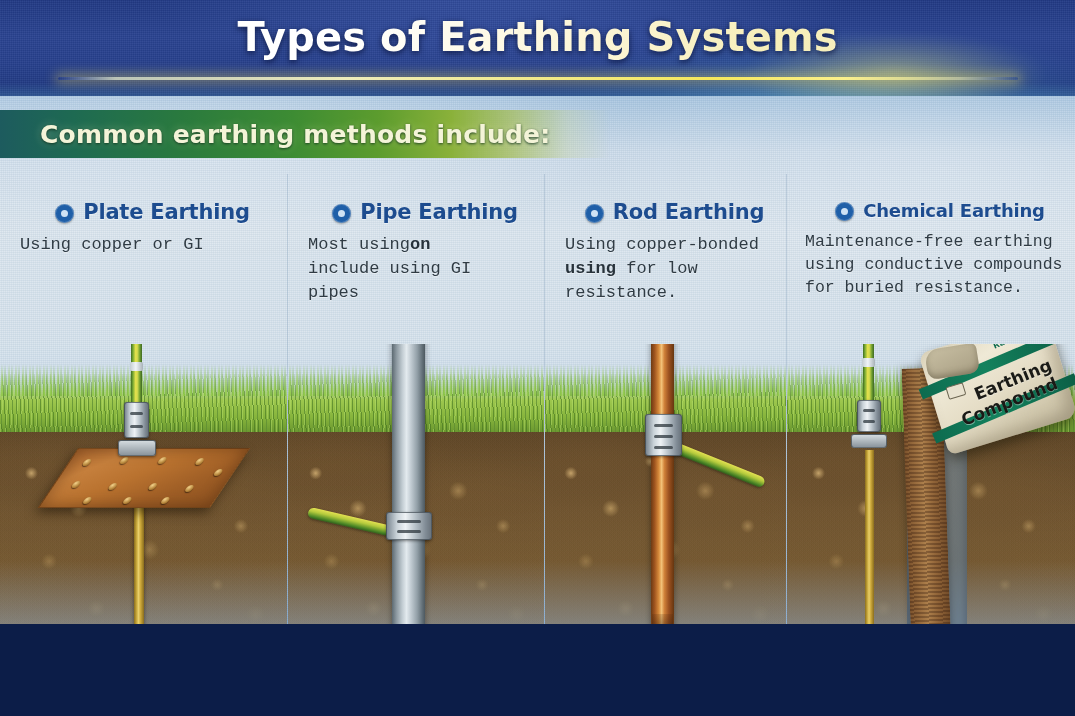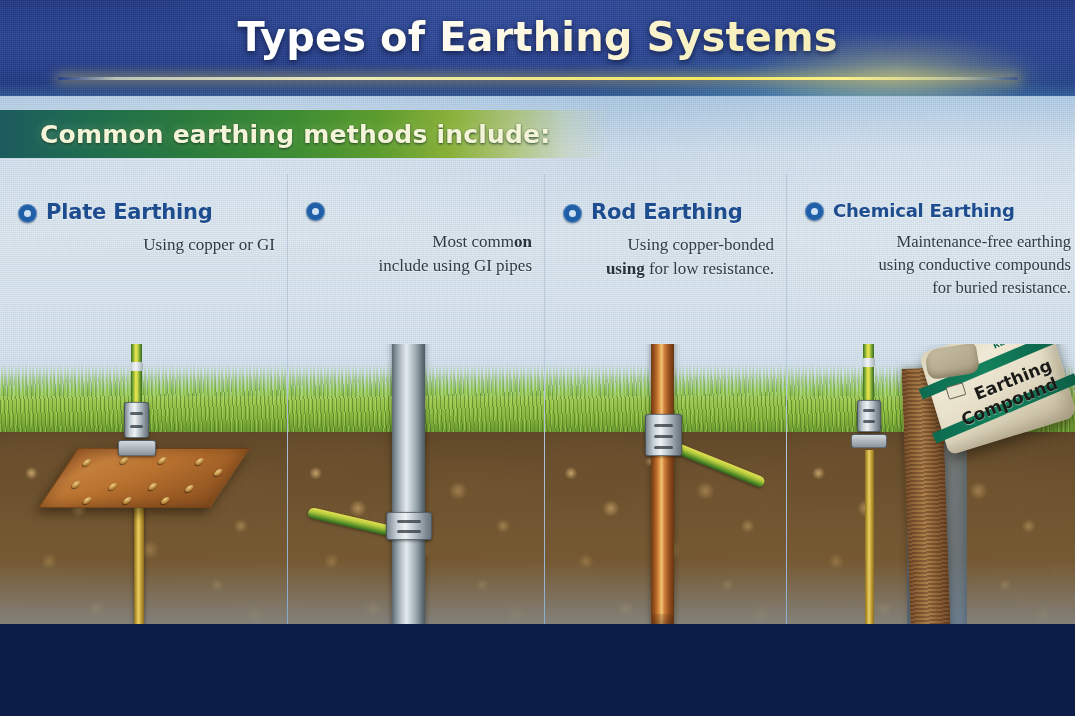--- a/index.html
+++ b/index.html
@@ -108,21 +108,21 @@
     border-right: 1px solid rgba(120,150,180,.30);
   }
   .col:last-child { border-right: none; }
   .col.c1 { width: 288px; }
   .col.c2 { width: 257px; }
   .col.c3 { width: 242px; }
   .col.c4 { width: 288px; }
 
   .col-head {
     position: relative; display: flex; align-items: center;
-    gap: 9px; padding: 26px 0 0 18px; z-index: 6;
+    gap: 9px; padding: 26px 0 0 18px; z-index: 6; justify-content: center;
   }
   .bullet-icon {
     flex: 0 0 auto; width: 19px; height: 19px; border-radius: 50%;
     background: #1f5fa8;
     box-shadow: inset 0 0 0 1px rgba(255,255,255,.25), 0 1px 2px rgba(0,0,0,.3);
     display: flex; align-items: center; justify-content: center;
     margin-top: 2px;
   }
   .bullet-icon i {
     width: 7px; height: 7px; border-radius: 50%;
@@ -130,24 +130,23 @@
   }
   .col-title {
     font-family: "DejaVu Sans", sans-serif;
     font-size: 21px; font-weight: bold; color: #1d4c8f;
     letter-spacing: -.2px; white-space: nowrap;
     text-shadow: 0 1px 1px rgba(255,255,255,.55);
   }
   .col-desc {
     position: relative; z-index: 6;
     padding: 9px 12px 0 20px;
-    font-family: Liberation Serif, serif;
+    font-family: Liberation Mono, monospace;
     font-size: 17px; line-height: 1.40; color: #2f3b44;
     text-shadow: 0 1px 1px rgba(255,255,255,.5);
-    text-align: right;
   }
   .col-desc b { font-weight: bold; color: #27323b; }
   .col.c4 .col-desc { font-size: 16.5px; padding-left: 18px; padding-right: 4px; }
   .col.c4 .col-title { font-size: 18px; }
 
   
   .scene {
     position: absolute; left: 0; right: 0; top: 170px; bottom: 0;
     overflow: hidden;
   }
@@ -441,23 +440,24 @@
             </div>
           <div class="clamp2"></div>
         </div>
       </div>
 
       <div class="col c2">
         <div class="col-head">
           <span class="bullet-icon">
               <i></i>
             </span>
+          <span class="col-title">Pipe Earthing</span>
         </div>
         <div class="col-desc">
-          <span>Most comm</span><b>on</b><br>
+          <span>Most using</span><b>on</b><br>
           <span>include using GI pipes</span>
         </div>
 
         <div class="scene">
           <div class="grass"></div>
           <div class="soil"></div>
           <div class="pipe">
               <span class="tip"></span>
             </div>
 

